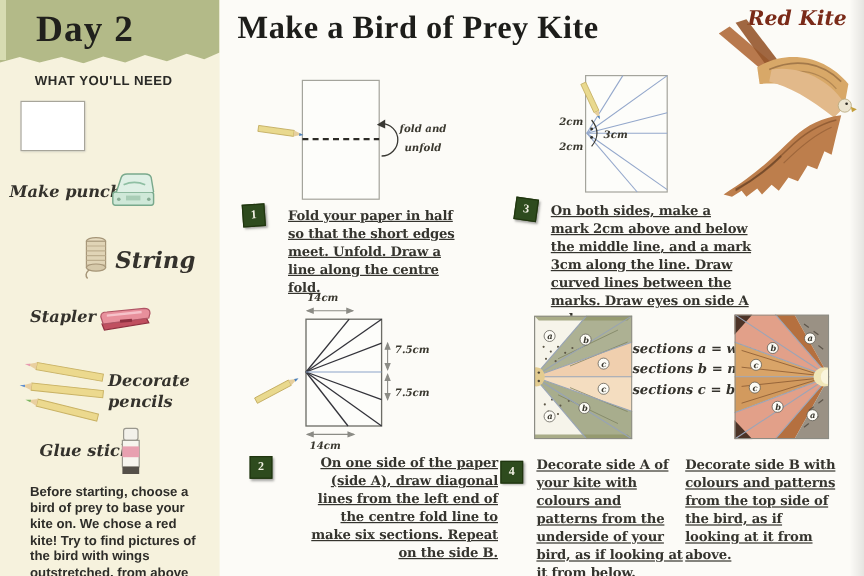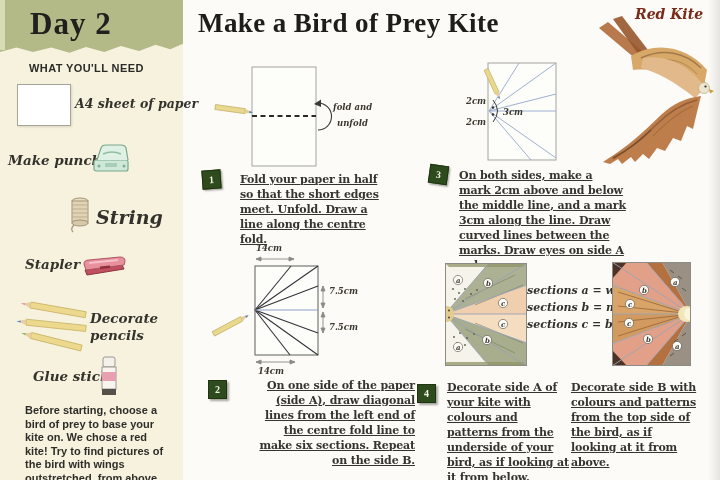--- a/index.html
+++ b/index.html
@@ -18,21 +18,21 @@
   .hand{font-family:"DejaVu Serif",serif;font-style:italic;font-weight:700;color:#34322c;}
   .side-label{font-size:12.5px;white-space:nowrap;}
   .paper-box{position:absolute;left:17px;top:84px;width:52px;height:40px;background:#ffffff;
     border:1px solid #a7a59a;box-shadow:1px 1px 2px rgba(0,0,0,.12);}
   .intro{position:absolute;left:25px;top:404px;width:140px;margin:0;font-size:11px;
     line-height:13.5px;font-weight:bold;color:#2e2d29;}
   
   .main{position:absolute;left:183px;top:0;width:537px;height:480px;padding-left:10px;}
   .page-title{position:absolute;left:15px;top:8px;margin:0;font-family:"Liberation Serif",serif;
     font-size:27px;font-weight:600;color:#1d1d1a;letter-spacing:.4px;}
-  .bird-caption{position:absolute;left:452px;top:6px;font-size:14px;color:#7a2a18;}
+  .bird-caption{position:absolute;left:440px;top:6px;font-size:17px;color:#7a2a18;}
   .badge{position:absolute;width:17px;height:17px;background:#2e4b1e;border:1px solid #20350f;
     box-shadow:1.5px 1.5px 2px rgba(0,0,0,.35);display:flex;align-items:center;justify-content:center;
     font-family:"Liberation Serif",serif;font-size:10px;font-weight:bold;color:#f2f0e4;}
   .steptext{position:absolute;font-family:"DejaVu Serif",serif;font-weight:600;font-size:11px;
     line-height:15px;color:#35342e;letter-spacing:-.15px;text-decoration:underline;}
   .right-shade{position:absolute;right:0;top:0;width:12px;height:480px;
     background:linear-gradient(to right,rgba(0,0,0,0),rgba(0,0,0,.09));}
   svg text{font-family:"DejaVu Serif",serif;font-style:italic;font-weight:700;fill:#3a382f;}
   .diagram-label{font-size:8.5px;}
 </style>
@@ -43,21 +43,20 @@
 
   <aside class="sidebar">
     <div class="sidebar-header">
       <div class="header-strip"></div>
       <div class="day-title">Day 2</div>
     </div>
 
     <div class="need-title">WHAT YOU'LL NEED</div>
 
     <div class="paper-box"></div>
-    <span class="abs hand side-label" style="left:75px;top:96px;">A4 sheet of paper</span>
 
     <span class="abs hand side-label" style="left:8px;top:152px;font-size:13.5px;">Make punch</span>
     <svg class="abs" style="left:91px;top:140px;" width="42" height="36" viewBox="0 0 42 36">
       <rect x="3" y="20" width="34" height="11" rx="2" fill="#cfe8d8" stroke="#79a98c" stroke-width="1.2"></rect>
       <path d="M6,20 L10,8 Q11,5 15,5 L30,5 Q34,5 35,8 L37,20" fill="#dff0e5" stroke="#79a98c" stroke-width="1.2"></path>
       <path d="M12,14 Q21,10 30,14" fill="none" stroke="#8fbfa3" stroke-width="1.5"></path>
       <rect x="14" y="23" width="12" height="4" fill="#a9cdb6"></rect>
       <circle cx="8" cy="26" r="1.5" fill="#86ab93"></circle>
         <circle cx="33" cy="26" r="1.5" fill="#86ab93"></circle>
     </svg>

